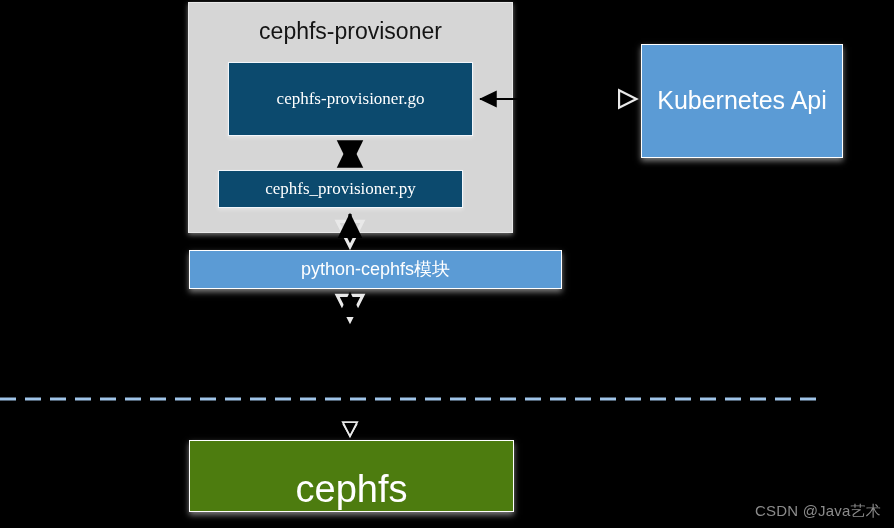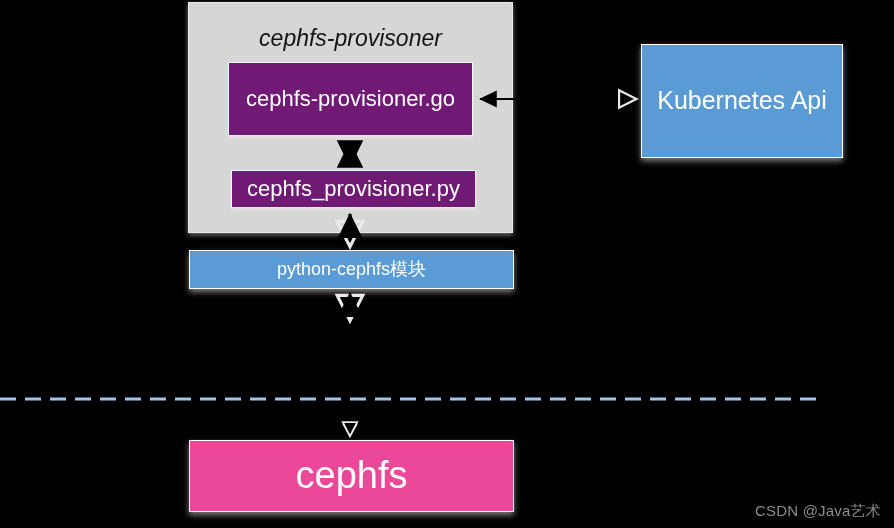--- a/index.html
+++ b/index.html
@@ -41,41 +41,43 @@
     left: 0;
     right: 0;
     text-align: center;
     color: #141414;
     font-size: 23px;
     font-weight: 400;
   }
 
   
   .navy-box {
-    background: #701a75;
+    background: #0c4a6e;
     border: 1px solid #f2f6fb;
     color: #ffffff;
-    font-size: 22px;
+    font-size: 17px;
     box-shadow: 0 2px 4px rgba(255,255,255,0.35);
+    font-family: Liberation Serif, serif;
   }
 
   
   .blue-box {
     background: #5b9bd5;
     border: 1px solid #ffffff;
     color: #ffffff;
     box-shadow: 0 3px 6px rgba(255,255,255,0.5);
   }
 
   
   .magenta-box {
-    background: #ec4899;
+    background: #4d7c0f;
     border: 1px solid #ffffff;
     color: #ffffff;
     box-shadow: 0 3px 6px rgba(255,255,255,0.5);
+    align-items: flex-end;
   }
 
   
   #overlay {
     position: absolute;
     left: 0;
     top: 0;
     width: 894px;
     height: 528px;
     pointer-events: none;
@@ -88,36 +90,36 @@
     letter-spacing: 0.2px;
     white-space: nowrap;
   }
 </style>
 </head>
 <body>
 
 <div id="canvas">
 
   <div class="box group-box" style="left:188px; top:2px; width:325px; height:231px;">
-    <div class="group-title" style="top:23px;font-style:italic;">cephfs-provisoner</div>
+    <div class="group-title" style="top:16px;">cephfs-provisoner</div>
   </div>
 
   <div class="box navy-box" style="left:228px; top:62px; width:245px; height:74px;">
     <span>cephfs-provisioner.go</span>
   </div>
 
-  <div class="box navy-box" style="left:231px; top:170px; width:245px; height:38px;">
+  <div class="box navy-box" style="left:218px; top:170px; width:245px; height:38px;">
     <span>cephfs_provisioner.py</span>
   </div>
 
   <div class="box blue-box" style="left:641px; top:44px; width:202px; height:114px; font-size:25px;text-align:center;">
     <span>Kubernetes Api</span>
   </div>
 
-  <div class="box blue-box" style="left:189px; top:250px; width:325px; height:39px; font-size:18px;">
+  <div class="box blue-box" style="left:189px; top:250px; width:373px; height:39px; font-size:18px;">
     <span>python-cephfs模块</span>
   </div>
 
 
   <div class="box magenta-box" style="left:189px; top:440px; width:325px; height:72px; font-size:38px;">
     <span>cephfs</span>
   </div>
 
   <svg id="overlay" viewBox="0 0 894 528">
     <defs>

